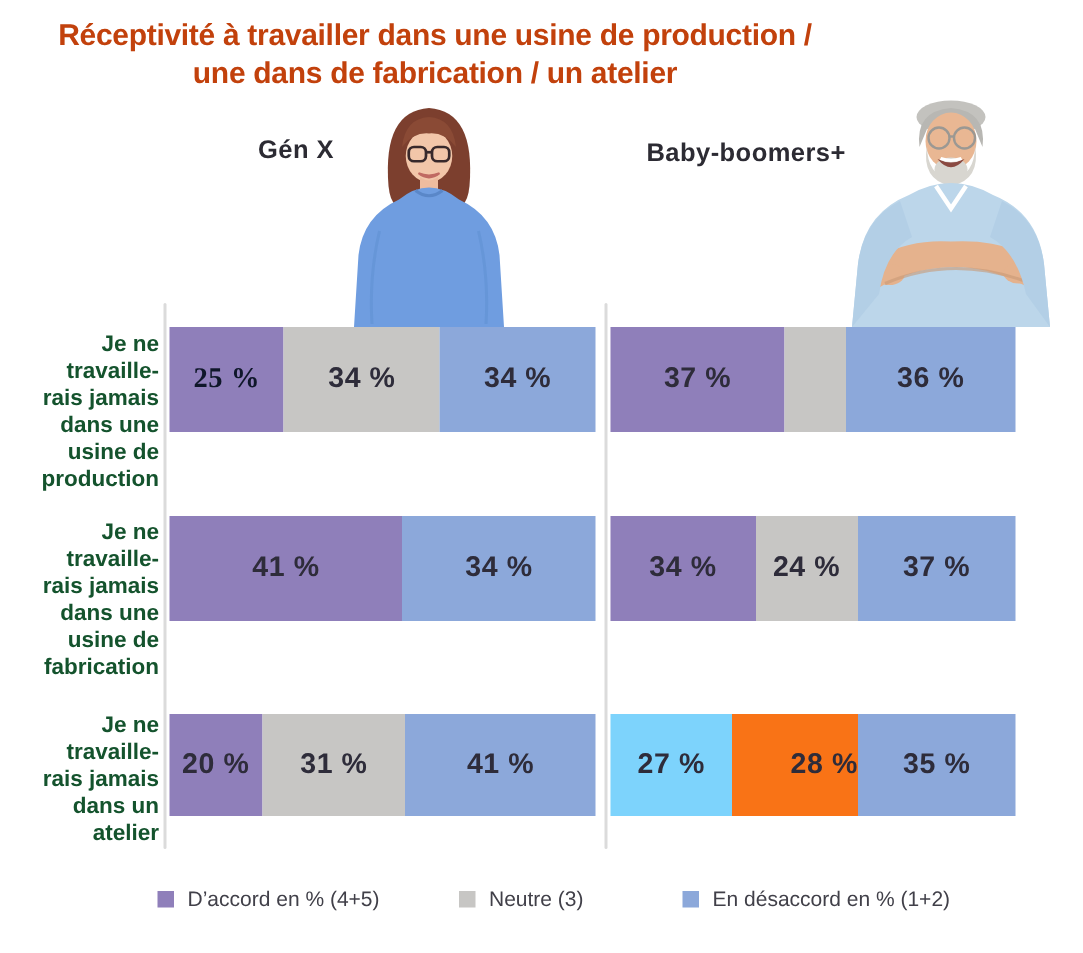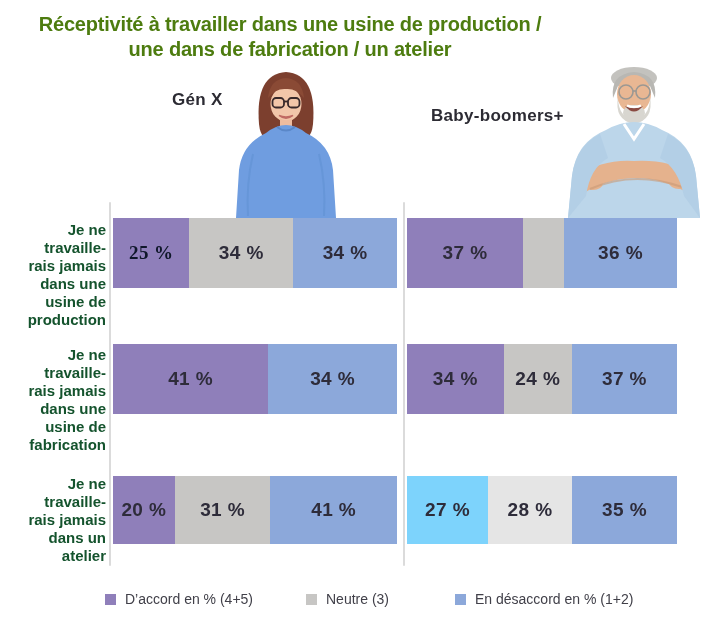--- a/index.html
+++ b/index.html
@@ -2,27 +2,27 @@
 <html><head>
 <meta charset="utf-8">
 <style>
   html,body{margin:0;padding:0;background:#ffffff;}
   .stage{
     position:relative;width:722px;height:635px;background:#ffffff;overflow:hidden;
     font-family:"Liberation Sans", sans-serif;
   }
   .title{
     position:absolute;left:0;top:12px;width:580px;text-align:center;
-    font-size:20px;font-weight:bold;color:#4d7c0f;letter-spacing:-0.2px;line-height:25px;
+    font-size:20px;font-weight:bold;color:#c2410c;letter-spacing:-0.2px;line-height:25px;
   }
   .group-label{
     position:absolute;font-size:17px;font-weight:bold;color:#2c2b33;letter-spacing:0.3px;
   }
   .group-label.genx{left:172px;top:90px;}
-  .group-label.boomers{left:431px;top:106px;}
+  .group-label.boomers{left:431px;top:92px;}
   .photo{position:absolute;}
   .photo.woman{left:226px;top:62px;width:120px;height:156px;}
   .photo.man{left:560px;top:64px;width:152px;height:154px;}
   .axis-line{
     position:absolute;top:202px;width:2px;height:364px;background:#dbdbdb;border-radius:2px;
   }
   .axis-line.p1{left:109px;}
   .axis-line.p2{left:403px;}
   .row-label{
     position:absolute;left:10px;width:96px;text-align:right;
@@ -177,21 +177,21 @@
         <span style="color: rgb(46, 44, 58);">31 %</span>
       </div>
       <div class="seg" style="flex-grow: 41; background: rgb(140, 168, 218);">
         <span style="color: rgb(46, 44, 58);">41 %</span>
       </div>
     </div>
   <div class="bar p2 r3">
       <div class="seg" style="flex-grow: 27; background: #7dd3fc;">
         <span style="color: rgb(46, 44, 58);">27 %</span>
       </div>
-      <div class="seg" style="flex-grow: 28; background: #e5e5e5;">
+      <div class="seg" style="flex-grow: 28; background: #f97316; justify-content: flex-end;">
         <span style="color: rgb(46, 44, 58);">28 %</span>
       </div>
       <div class="seg" style="flex-grow: 35; background: rgb(140, 168, 218);">
         <span style="color: rgb(46, 44, 58);">35 %</span>
       </div>
     </div>
 
   <div class="legend">
     <div class="legend-item l1">
       <span class="swatch" style="background: rgb(143, 127, 186);"></span>

